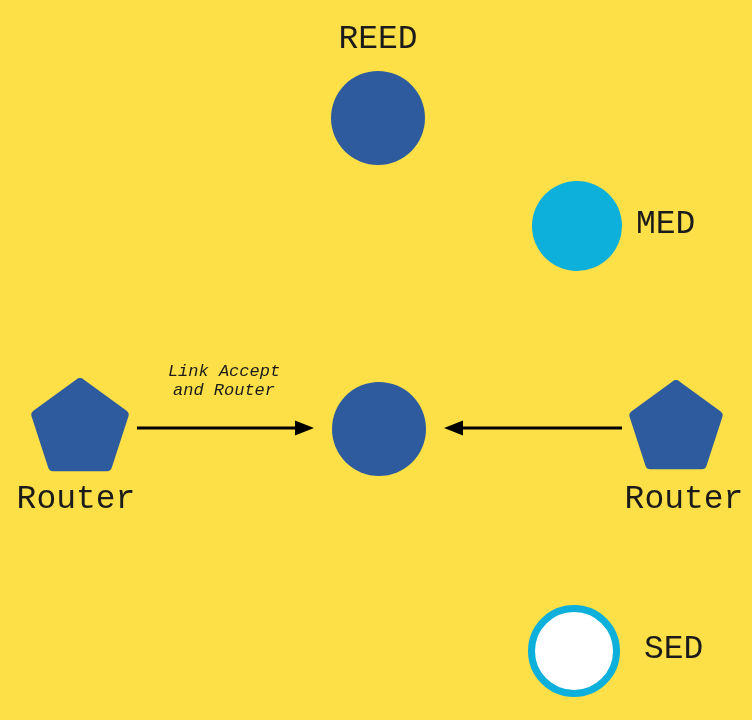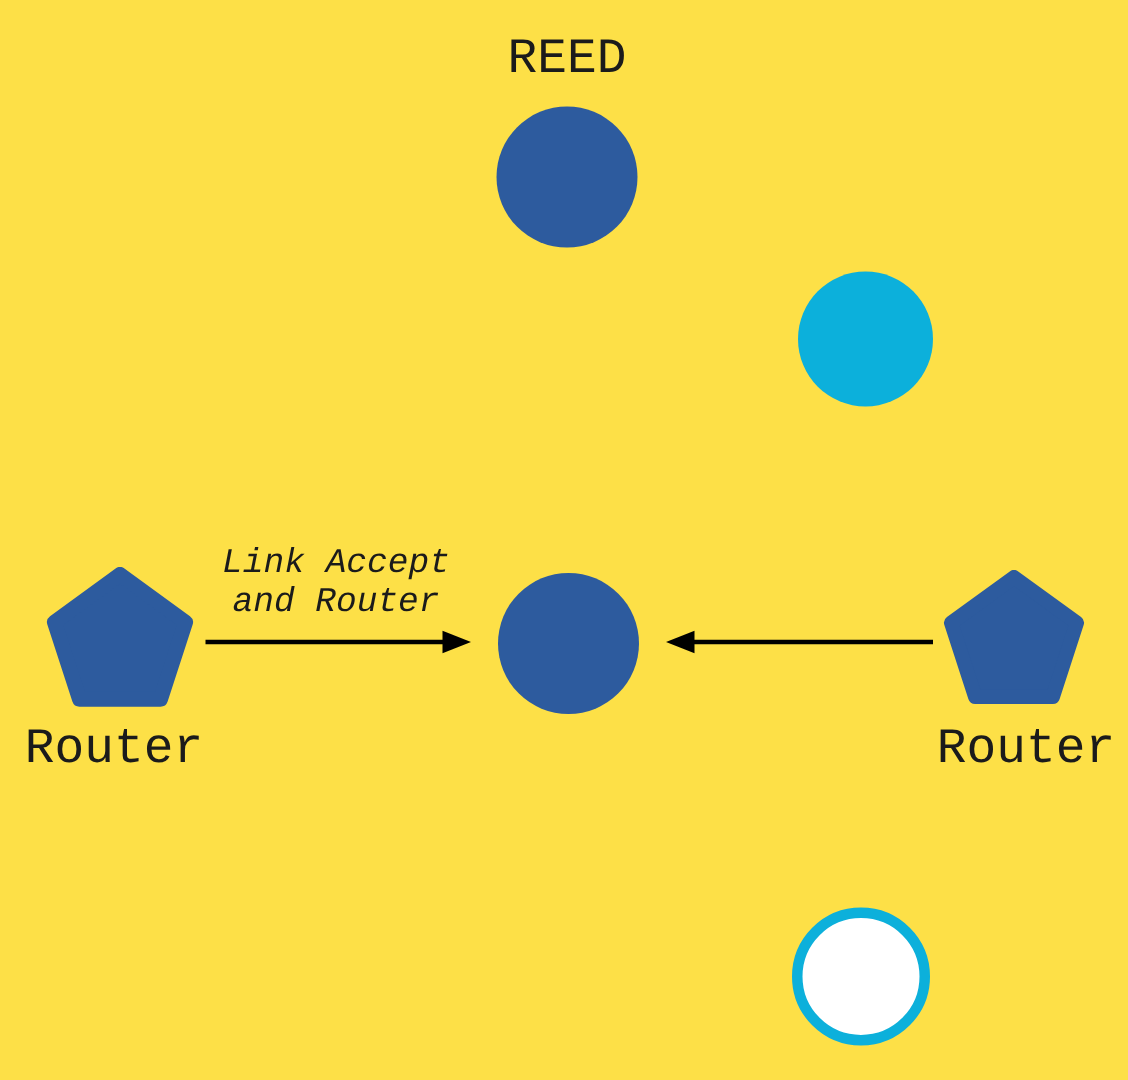--- a/index.html
+++ b/index.html
@@ -36,39 +36,40 @@
     background: #0cb0db;
   }
   .circle-outline-cyan {
     border-radius: 50%;
     background: #ffffff;
     border: 7px solid #0cb0db;
     box-sizing: border-box;
   }
 
   .edge-label {
-    font-size: 23px;
+    font-size: 17px;
     font-style: italic;
     line-height: 1.14;
     text-align: center;
     color: #1b1b1b;
     white-space: nowrap;
   }
 
   svg { display: block; }
 </style>
 </head>
 <body>
 
 <div id="canvas">
 
   <div class="abs node-label center-text" style="left:278px; top:22px; width:200px;">REED</div>
   <div class="abs circle-filled-blue" style="left:331px; top:71px; width:94px; height:94px;"></div>
 
   <div class="abs circle-filled-cyan" style="left:532px; top:181px; width:90px; height:90px;"></div>
+  <div class="abs node-label" style="left:636px; top:207px;">MED</div>
 
   <svg class="abs" style="left:28px; top:378px;" width="104" height="96" viewBox="0 0 104 96">
     <polygon points="52,5 95.7,36.8 79,88.2 25,88.2 8.3,36.8" fill="#2d5b9e" stroke="#2d5b9e" stroke-width="10" stroke-linejoin="round"></polygon>
   </svg>
   <div class="abs node-label center-text" style="left:0px; top:482px; width:152px;">Router</div>
 
   <div class="abs edge-label" style="left:124px; top:362px; width:200px;">
     <div>Link Accept</div>
     <div>and Router</div>
   </div>
@@ -84,14 +85,15 @@
     <line x1="186" y1="13" x2="26" y2="13" stroke="#000000" stroke-width="3"></line>
     <polygon points="27,5.5 8,13 27,20.5" fill="#000000"></polygon>
   </svg>
 
   <svg class="abs" style="left:626px; top:380px;" width="100" height="92" viewBox="0 0 104 96">
     <polygon points="52,5 95.7,36.8 79,88.2 25,88.2 8.3,36.8" fill="#2d5b9e" stroke="#2d5b9e" stroke-width="10" stroke-linejoin="round"></polygon>
   </svg>
   <div class="abs node-label center-text" style="left:608px; top:482px; width:152px;">Router</div>
 
   <div class="abs circle-outline-cyan" style="left:528px; top:605px; width:92px; height:92px;"></div>
+  <div class="abs node-label" style="left:644px; top:632px;">SED</div>
 
 </div>
 
 </body></html>

